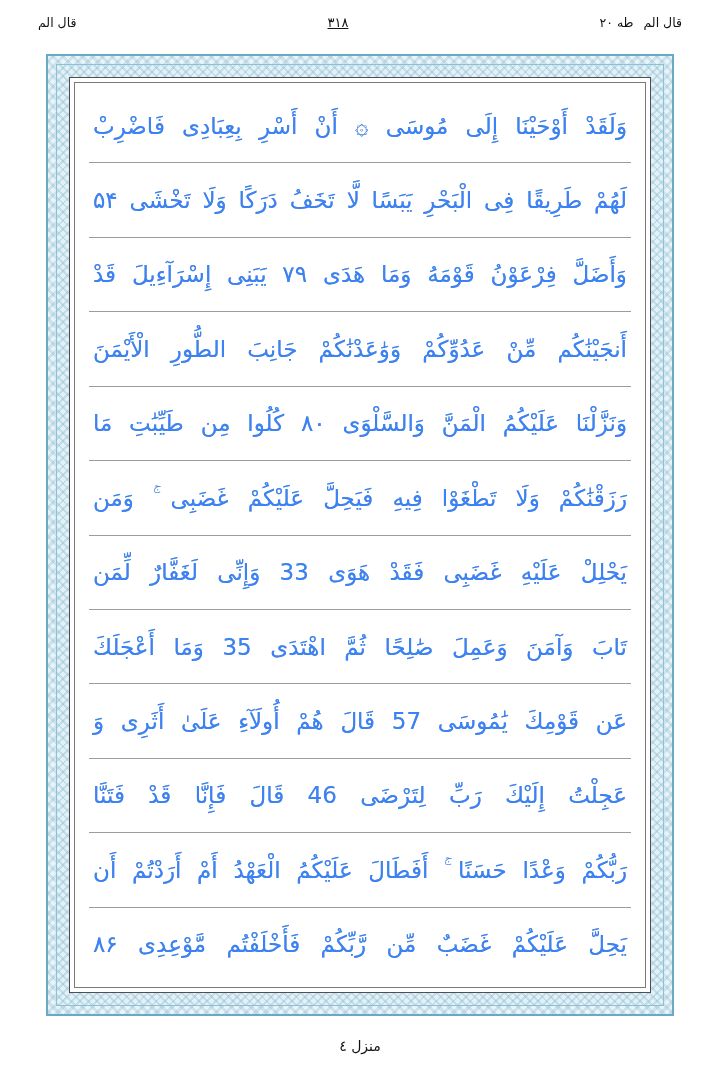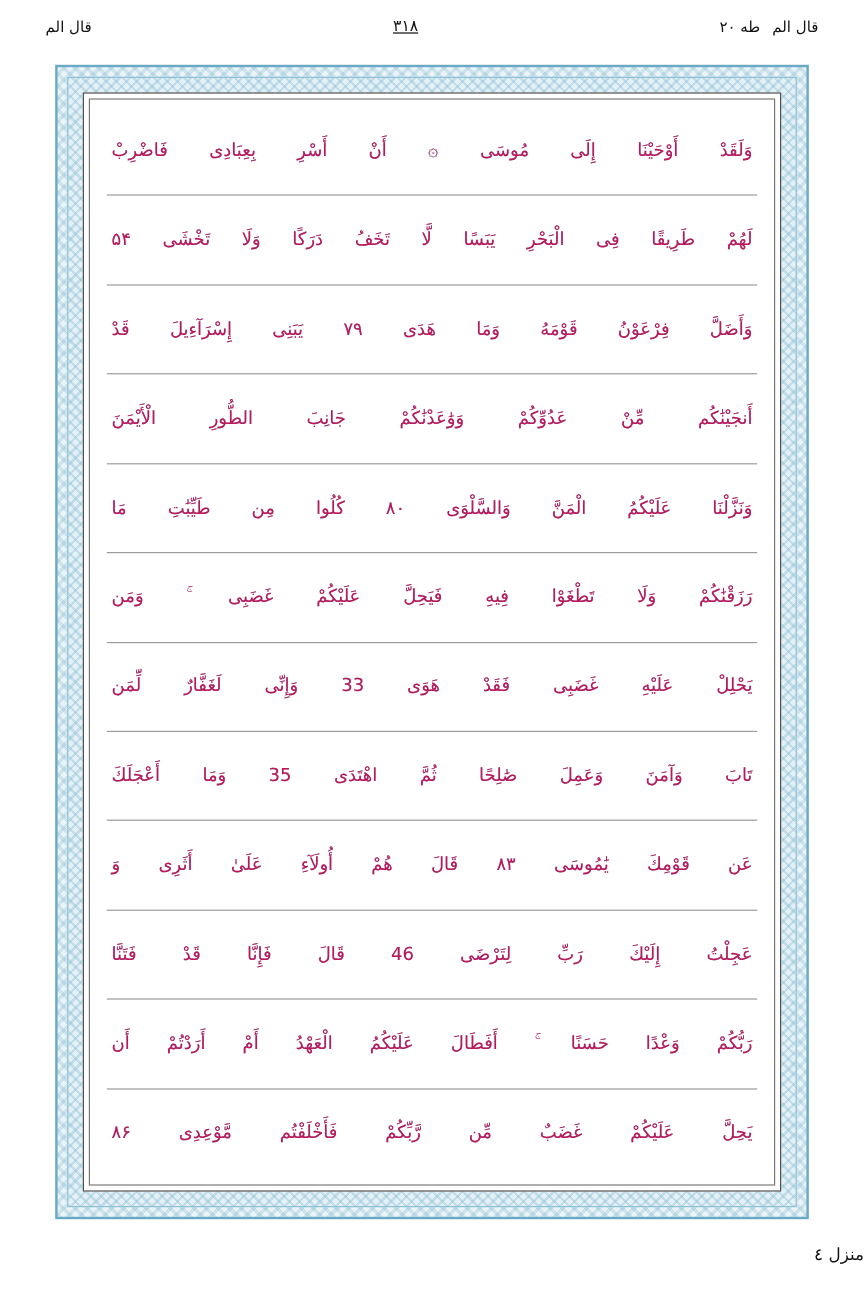--- a/index.html
+++ b/index.html
@@ -121,23 +121,23 @@
     display: flex;
     flex-direction: column;
     direction: rtl;
   }
   .line {
     flex: 1 1 0;
     display: flex;
     align-items: center;
     justify-content: center;
     border-bottom: 0.75px solid #9c9c9c;
-    color: #be185d;
-    font-family: "DejaVu Sans", sans-serif;
-    font-size: 15px;
+    color: #3b82f6;
+    font-family: "DejaVu Sans", sans-serif;
+    font-size: 23px;
     line-height: 1.05;
     letter-spacing: 0px;
     padding: 0 4px;
     white-space: nowrap;
     overflow: hidden;
     text-shadow: 0 0 0.4px rgba(63,111,150,0.6);
   }
   .line:last-child {
     border-bottom: none;
   }
@@ -148,21 +148,21 @@
     text-align-last: justify;
     transform: scaleX(1.0);
   }
 
   
   .footer {
     position: absolute;
     left: 0;
     right: 0;
     bottom: 26px;
-    text-align: right;
+    text-align: center;
     font-family: "DejaVu Sans", sans-serif;
     font-size: 14px;
     color: #111;
     direction: rtl;
   }
 </style>
 </head>
 <body>
 
 <div class="page">
@@ -201,21 +201,21 @@
             <div class="line">
                 <span class="txt">رَزَقْنَٰكُمْ وَلَا تَطْغَوْا فِيهِ فَيَحِلَّ عَلَيْكُمْ غَضَبِى ۚ وَمَن</span>
               </div>
             <div class="line">
                 <span class="txt">يَحْلِلْ عَلَيْهِ غَضَبِى فَقَدْ هَوَى 33 وَإِنِّى لَغَفَّارٌ لِّمَن</span>
               </div>
             <div class="line">
                 <span class="txt">تَابَ وَآمَنَ وَعَمِلَ صَٰلِحًا ثُمَّ اهْتَدَى 35 وَمَا أَعْجَلَكَ</span>
               </div>
             <div class="line">
-                <span class="txt">عَن قَوْمِكَ يَٰمُوسَى ۸۳ قَالَ هُمْ أُولَآءِ عَلَىٰ أَثَرِى وَ</span>
+                <span class="txt">عَن قَوْمِكَ يَٰمُوسَى 57 قَالَ هُمْ أُولَآءِ عَلَىٰ أَثَرِى وَ</span>
               </div>
             <div class="line">
                 <span class="txt">عَجِلْتُ إِلَيْكَ رَبِّ لِتَرْضَى 46 قَالَ فَإِنَّا قَدْ فَتَنَّا</span>
               </div>
             <div class="line">
                 <span class="txt">رَبُّكُمْ وَعْدًا حَسَنًا ۚ أَفَطَالَ عَلَيْكُمُ الْعَهْدُ أَمْ أَرَدْتُمْ أَن</span>
               </div>
             <div class="line">
                 <span class="txt">يَحِلَّ عَلَيْكُمْ غَضَبٌ مِّن رَّبِّكُمْ فَأَخْلَفْتُم مَّوْعِدِى ۸۶</span>
               </div>

